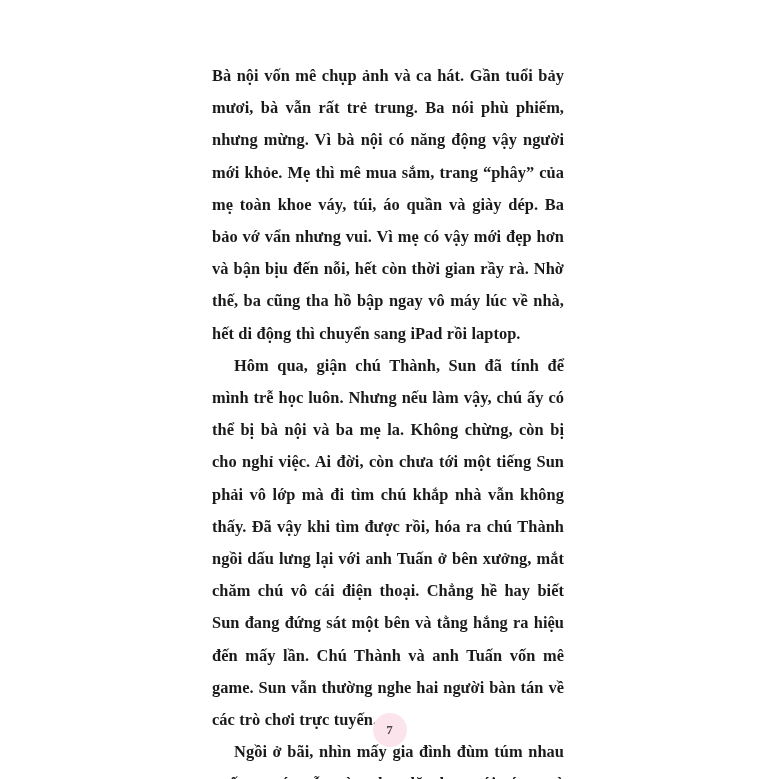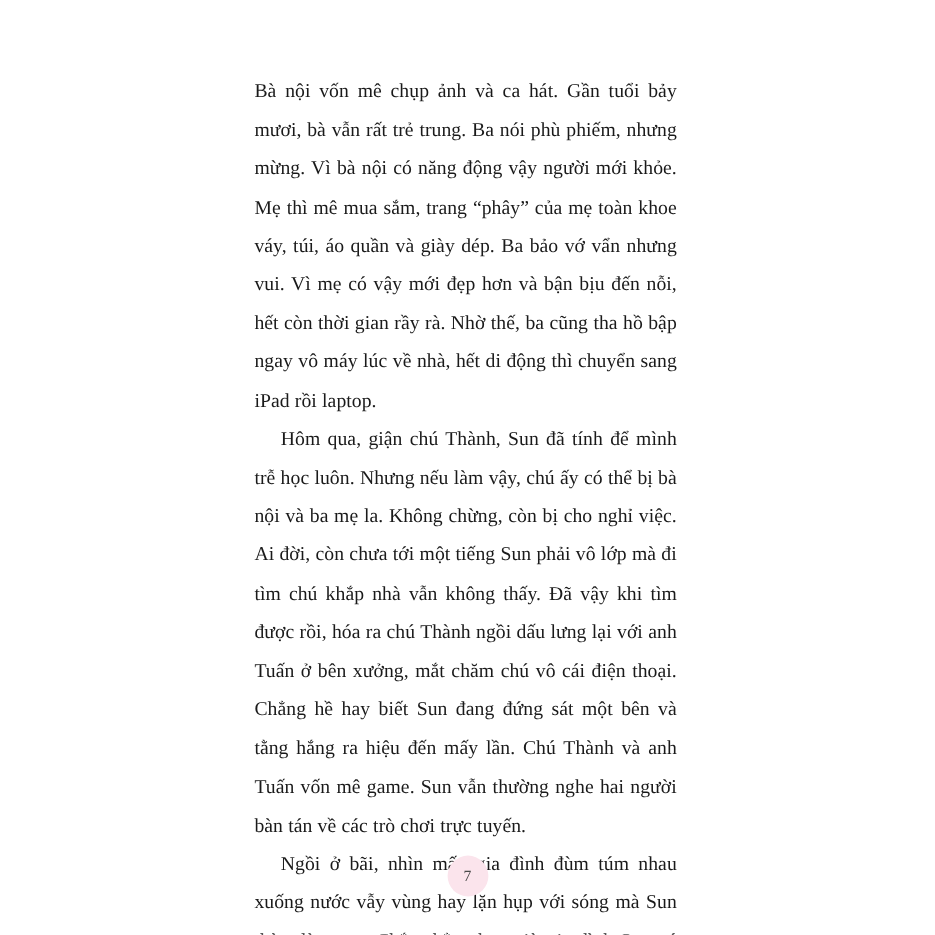--- a/index.html
+++ b/index.html
@@ -12,20 +12,21 @@
     background: #ffffff;
     font-family: "Liberation Serif", serif;
     overflow: hidden;
   }
   .page {
     position: relative;
     width: 779px;
     height: 779px;
     box-sizing: border-box;
     background: #ffffff;
+    font-weight: bold;
   }
   .text-column {
     position: absolute;
     left: 212px;
     top: 60px;
     width: 352px;
   }
   .para {
     margin: 0;
     font-size: 16.4px;

